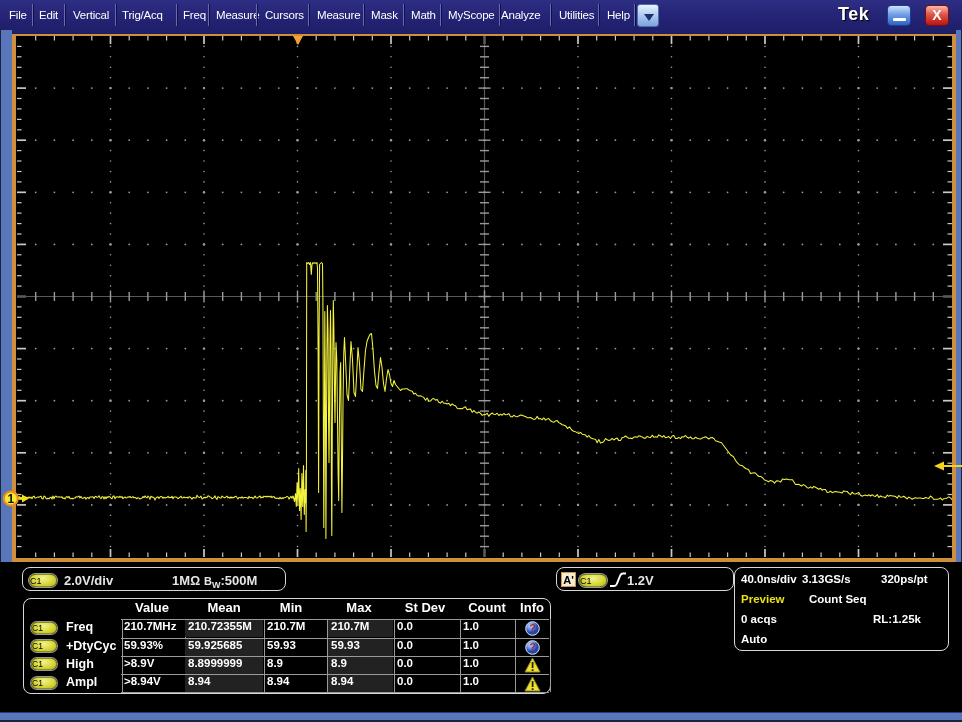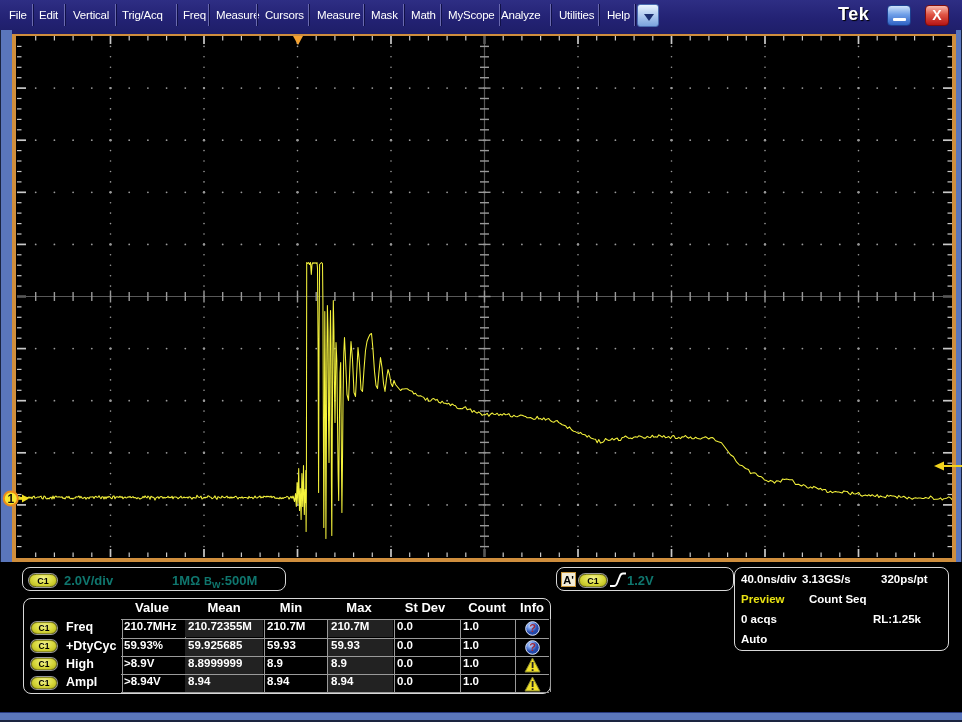--- a/index.html
+++ b/index.html
@@ -16,22 +16,22 @@
 #lstrip{position:absolute;left:0;top:30px;width:12px;height:692px;background:#5a76bb;border-left:1px solid #1a2440;}
 #rstrip{position:absolute;left:956px;top:30px;width:6px;height:692px;background:#5a76bb;border-right:1px solid #1a2440;}
 #bstrip{position:absolute;left:0;top:712px;width:962px;height:10px;background:#5a76bb;border-top:1px solid #26387e;border-bottom:2px solid #1a2440;}
 #frame{position:absolute;left:12px;top:31.5px;width:944px;height:530.5px;background:#000;border:4.5px solid #cf8e3d;}
 
 #trigtri{position:absolute;left:293px;top:35.5px;width:0;height:0;border-left:5px solid transparent;border-right:5px solid transparent;border-top:9px solid #f4a231;}
 #chmark{position:absolute;left:1px;top:486.5px;}
 #rarrow{position:absolute;left:933px;top:459px;}
 #bottom{position:absolute;left:0;top:562px;width:962px;height:150px;background:#000;}
 .rbox{position:absolute;background:#000;border:1.5px solid #d8d8d8;border-radius:8px;}
-.pill{position:absolute;width:28px;height:13px;border-radius:7px;background:radial-gradient(ellipse at 50% 30%,#f2f28e,#d8d83c 55%,#b4b414);border:1px solid #8c8c20;box-shadow:0 0 0 1px #999;color:#000;font-size:9px;font-weight:bold;text-align:center;line-height:12px;}
-.bt{position:absolute;color:#0f766e;font-weight:bold;font-size:13px;white-space:nowrap;}
+.pill{position:absolute;width:28px;height:13px;border-radius:7px;background:radial-gradient(ellipse at 50% 30%,#f2f28e,#d8d83c 55%,#b4b414);border:1px solid #8c8c20;box-shadow:0 0 0 1px #999;color:#000;font-size:9px;font-weight:normal;line-height:12px;}
+.bt{position:absolute;color:#e5e5e5;font-weight:bold;font-size:13px;white-space:nowrap;}
 .bt12{position:absolute;color:#fff;font-weight:bold;font-size:11.5px;white-space:nowrap;}
 #mtable{position:absolute;left:23px;top:36px;width:528px;height:95.5px;background:#000;border:1.5px solid #d8d8d8;border-radius:8px;}
 .hcell{position:absolute;top:1px;color:#fff;font-weight:bold;font-size:13px;text-align:center;}
 .gv{position:absolute;width:1px;background:#9a9a9a;top:19.5px;height:73px;}
 .gh{position:absolute;height:1px;background:#9a9a9a;left:97px;width:428px;}
 .cshade{position:absolute;background:#222;height:17px;}
 .ct{position:absolute;color:#fff;font-weight:bold;font-size:11.5px;white-space:nowrap;}
 .rowlab{position:absolute;color:#fff;font-weight:bold;font-size:12.5px;}
 </style></head><body>
 <div id="root">

